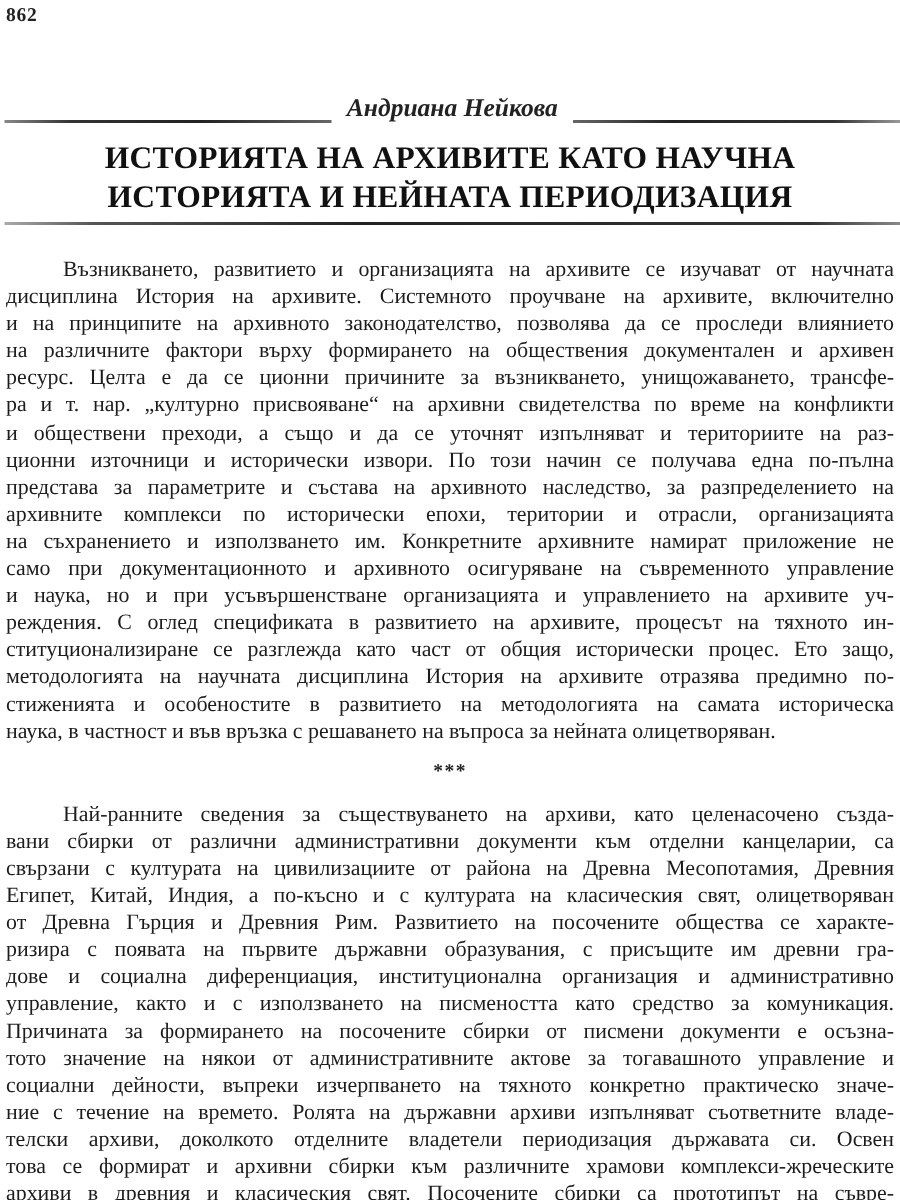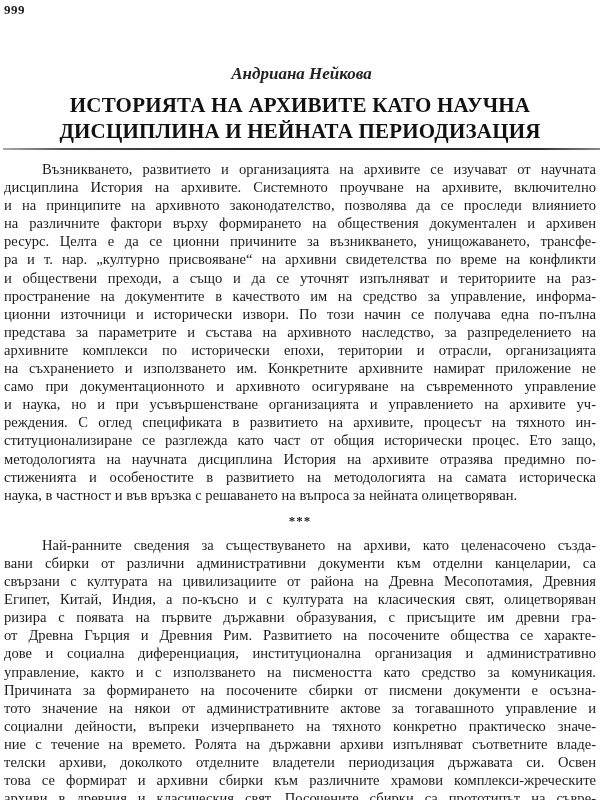--- a/index.html
+++ b/index.html
@@ -1,82 +1,81 @@
 <!DOCTYPE html>
 <html><head>
 <meta charset="utf-8">
 <style>
   html, body { margin:0; padding:0; background:#ffffff; }
   body { width:600px; height:800px; overflow:hidden; position:relative; color:#1a1a1a;
          font-family:"Liberation Serif", "DejaVu Serif", serif; }
   .page-number { position:absolute; left:4px; top:2px; font-size:13px; font-weight:bold; color:#222; letter-spacing:0.5px; }
-  .author-rule { position:absolute; left:3px; right:0; top:64px; height:18px; display:flex; align-items:center;flex-direction:column; }
+  .author-rule { position:absolute; left:3px; right:0; top:64px; height:18px; display:flex; align-items:flex-end; }
   .author-rule .line { flex:1; height:2px; background:linear-gradient(90deg,#888 0%,#333 20%,#222 60%,#666 100%); }
   .author-rule .line.right { background:linear-gradient(90deg,#666 0%,#222 30%,#333 80%,#999 100%); }
   .author-rule .author { padding:0 10px; font-style:italic; font-weight:bold; font-size:17px; color:#222; white-space:nowrap; }
   .title { position:absolute; left:0; right:0; top:92px; text-align:center; font-weight:bold; font-size:21px;
            line-height:26px; color:#111; letter-spacing:0.2px; }
   .title-rule { position:absolute; left:3px; right:0; top:148px; height:2px;
                 background:linear-gradient(90deg,#aaa 0%,#555 10%,#222 40%,#333 90%,#888 100%); }
   .body { position:absolute; left:4px; right:4px; top:160px; font-size:14.6px; line-height:18.1px; text-align:justify; color:#1c1c1c; }
   .body .line { display:block; text-align:justify; text-align-last:justify; white-space:nowrap; }
-  .body .line.first { padding-left:38px; }
+  .body .line.first { padding-left:38px;margin-top:11px; }
   .body .line.last { text-align-last:left; }
   .separator { text-align:center; font-weight:bold; font-size:13px; margin:8px 0 6px 0; letter-spacing:1px; }
 </style>
 </head>
 <body>
 
-<div class="page-number">999</div>
+<div class="page-number">862</div>
 
 <div class="author-rule">
   <div class="line left"></div>
   <div class="author">Андриана Нейкова</div>
   <div class="line right"></div>
 </div>
 
 <div class="title">
   <div>ИСТОРИЯТА НА АРХИВИТЕ КАТО НАУЧНА</div>
-  <div>ДИСЦИПЛИНА И НЕЙНАТА ПЕРИОДИЗАЦИЯ</div>
+  <div>ИСТОРИЯТА И НЕЙНАТА ПЕРИОДИЗАЦИЯ</div>
 </div>
 
 <div class="title-rule"></div>
 
 <div class="body">
   <div>
     <span class="line first">Възникването, развитието и организацията на архивите се изучават от научната</span>
     <span class="line">дисциплина История на архивите. Системното проучване на архивите, включително</span>
     <span class="line">и на принципите на архивното законодателство, позволява да се проследи влиянието</span>
     <span class="line">на различните фактори върху формирането на обществения документален и архивен</span>
     <span class="line">ресурс. Целта е да се ционни причините за възникването, унищожаването, трансфе-</span>
     <span class="line">ра и т. нар. „културно присвояване“ на архивни свидетелства по време на конфликти</span>
     <span class="line">и обществени преходи, а също и да се уточнят изпълняват и териториите на раз-</span>
-    <span class="line">пространение на документите в качеството им на средство за управление, информа-</span>
     <span class="line">ционни източници и исторически извори. По този начин се получава една по-пълна</span>
     <span class="line">представа за параметрите и състава на архивното наследство, за разпределението на</span>
     <span class="line">архивните комплекси по исторически епохи, територии и отрасли, организацията</span>
     <span class="line">на съхранението и използването им. Конкретните архивните намират приложение не</span>
     <span class="line">само при документационното и архивното осигуряване на съвременното управление</span>
     <span class="line">и наука, но и при усъвършенстване организацията и управлението на архивите уч-</span>
     <span class="line">реждения. С оглед спецификата в развитието на архивите, процесът на тяхното ин-</span>
     <span class="line">ституционализиране се разглежда като част от общия исторически процес. Ето защо,</span>
     <span class="line">методологията на научната дисциплина История на архивите отразява предимно по-</span>
     <span class="line">стиженията и особеностите в развитието на методологията на самата историческа</span>
     <span class="line last">наука, в частност и във връзка с решаването на въпроса за нейната олицетворяван.</span>
   </div>
 
   <div class="separator">***</div>
 
   <div>
     <span class="line first">Най-ранните сведения за съществуването на архиви, като целенасочено създа-</span>
     <span class="line">вани сбирки от различни административни документи към отделни канцеларии, са</span>
     <span class="line">свързани с културата на цивилизациите от района на Древна Месопотамия, Древния</span>
     <span class="line">Египет, Китай, Индия, а по-късно и с културата на класическия свят, олицетворяван</span>
+    <span class="line">от Древна Гърция и Древния Рим. Развитието на посочените общества се характе-</span>
     <span class="line">ризира с появата на първите държавни образувания, с присъщите им древни гра-</span>
-    <span class="line">от Древна Гърция и Древния Рим. Развитието на посочените общества се характе-</span>
     <span class="line">дове и социална диференциация, институционална организация и административно</span>
     <span class="line">управление, както и с използването на писмеността като средство за комуникация.</span>
     <span class="line">Причината за формирането на посочените сбирки от писмени документи е осъзна-</span>
     <span class="line">тото значение на някои от административните актове за тогавашното управление и</span>
     <span class="line">социални дейности, въпреки изчерпването на тяхното конкретно практическо значе-</span>
     <span class="line">ние с течение на времето. Ролята на държавни архиви изпълняват съответните владе-</span>
     <span class="line">телски архиви, доколкото отделните владетели периодизация държавата си. Освен</span>
     <span class="line">това се формират и архивни сбирки към различните храмови комплекси-жреческите</span>
     <span class="line">архиви в древния и класическия свят. Посочените сбирки са прототипът на съвре-</span>
   </div>

